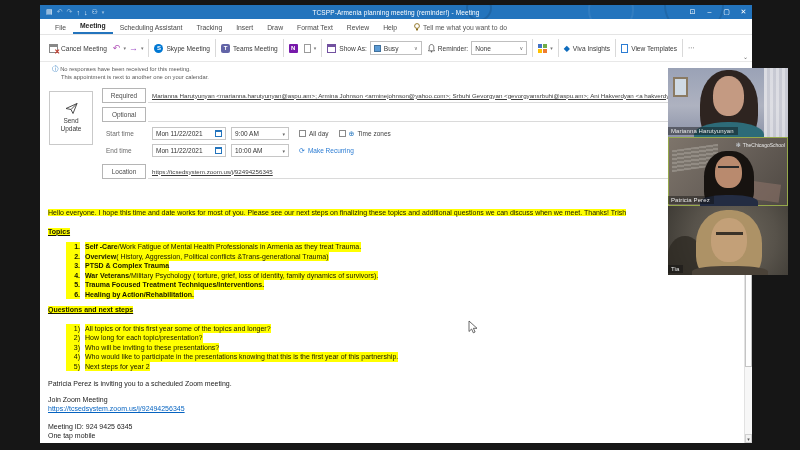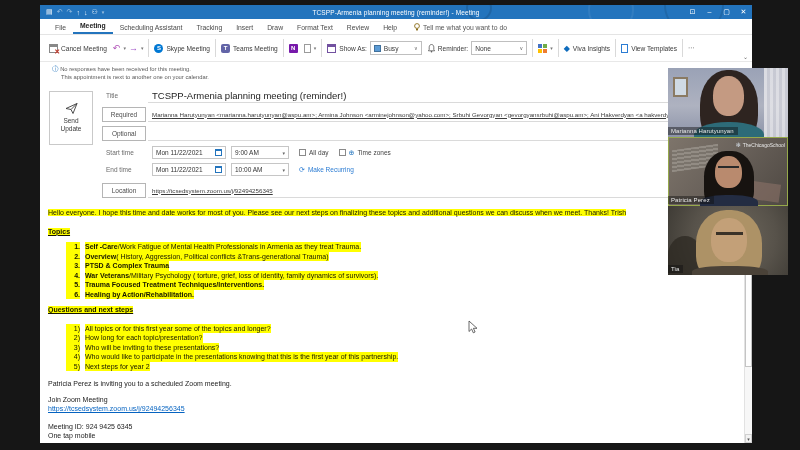--- a/index.html
+++ b/index.html
@@ -250,24 +250,20 @@
 
   <div class="form-area">
     <div class="send-btn">
       <svg width="13" height="11" viewBox="0 0 13 11">
           <path d="M1 5.5 L12 0.5 L8 10.5 L6 6.5 Z M6 6.5 L12 0.5" fill="none" stroke="#3a3a3a" stroke-width="0.9"></path>
         </svg>
       <span><span>Send</span><br><span>Update</span></span>
     </div>
 
     <div class="frm-row">
-      <span class="frm-label">Title</span>
-      <span class="frm-val title-v">TCSPP-Armenia planning meeting (reminder!)</span>
-    </div>
-    <div class="frm-row">
       <span class="frm-btn">Required</span>
       <span class="frm-val links">Marianna Harutyunyan &lt;marianna.harutyunyan@aspu.am&gt;;  Armina Johnson &lt;arminejohnson@yahoo.com&gt;;  Srbuhi Gevorgyan &lt;gevorgyansrbuhi@aspu.am&gt;;  Ani Hakverdyan &lt;a hakverdyan@yahoo.com&gt;;  Lucina</span>
     </div>
     <div class="frm-row">
       <span class="frm-btn">Optional</span>
       <span class="frm-val"></span>
     </div>
     <div class="frm-row" style="margin-bottom:2px;">
       <span class="frm-label">Start time</span>
       <span class="date-box">

